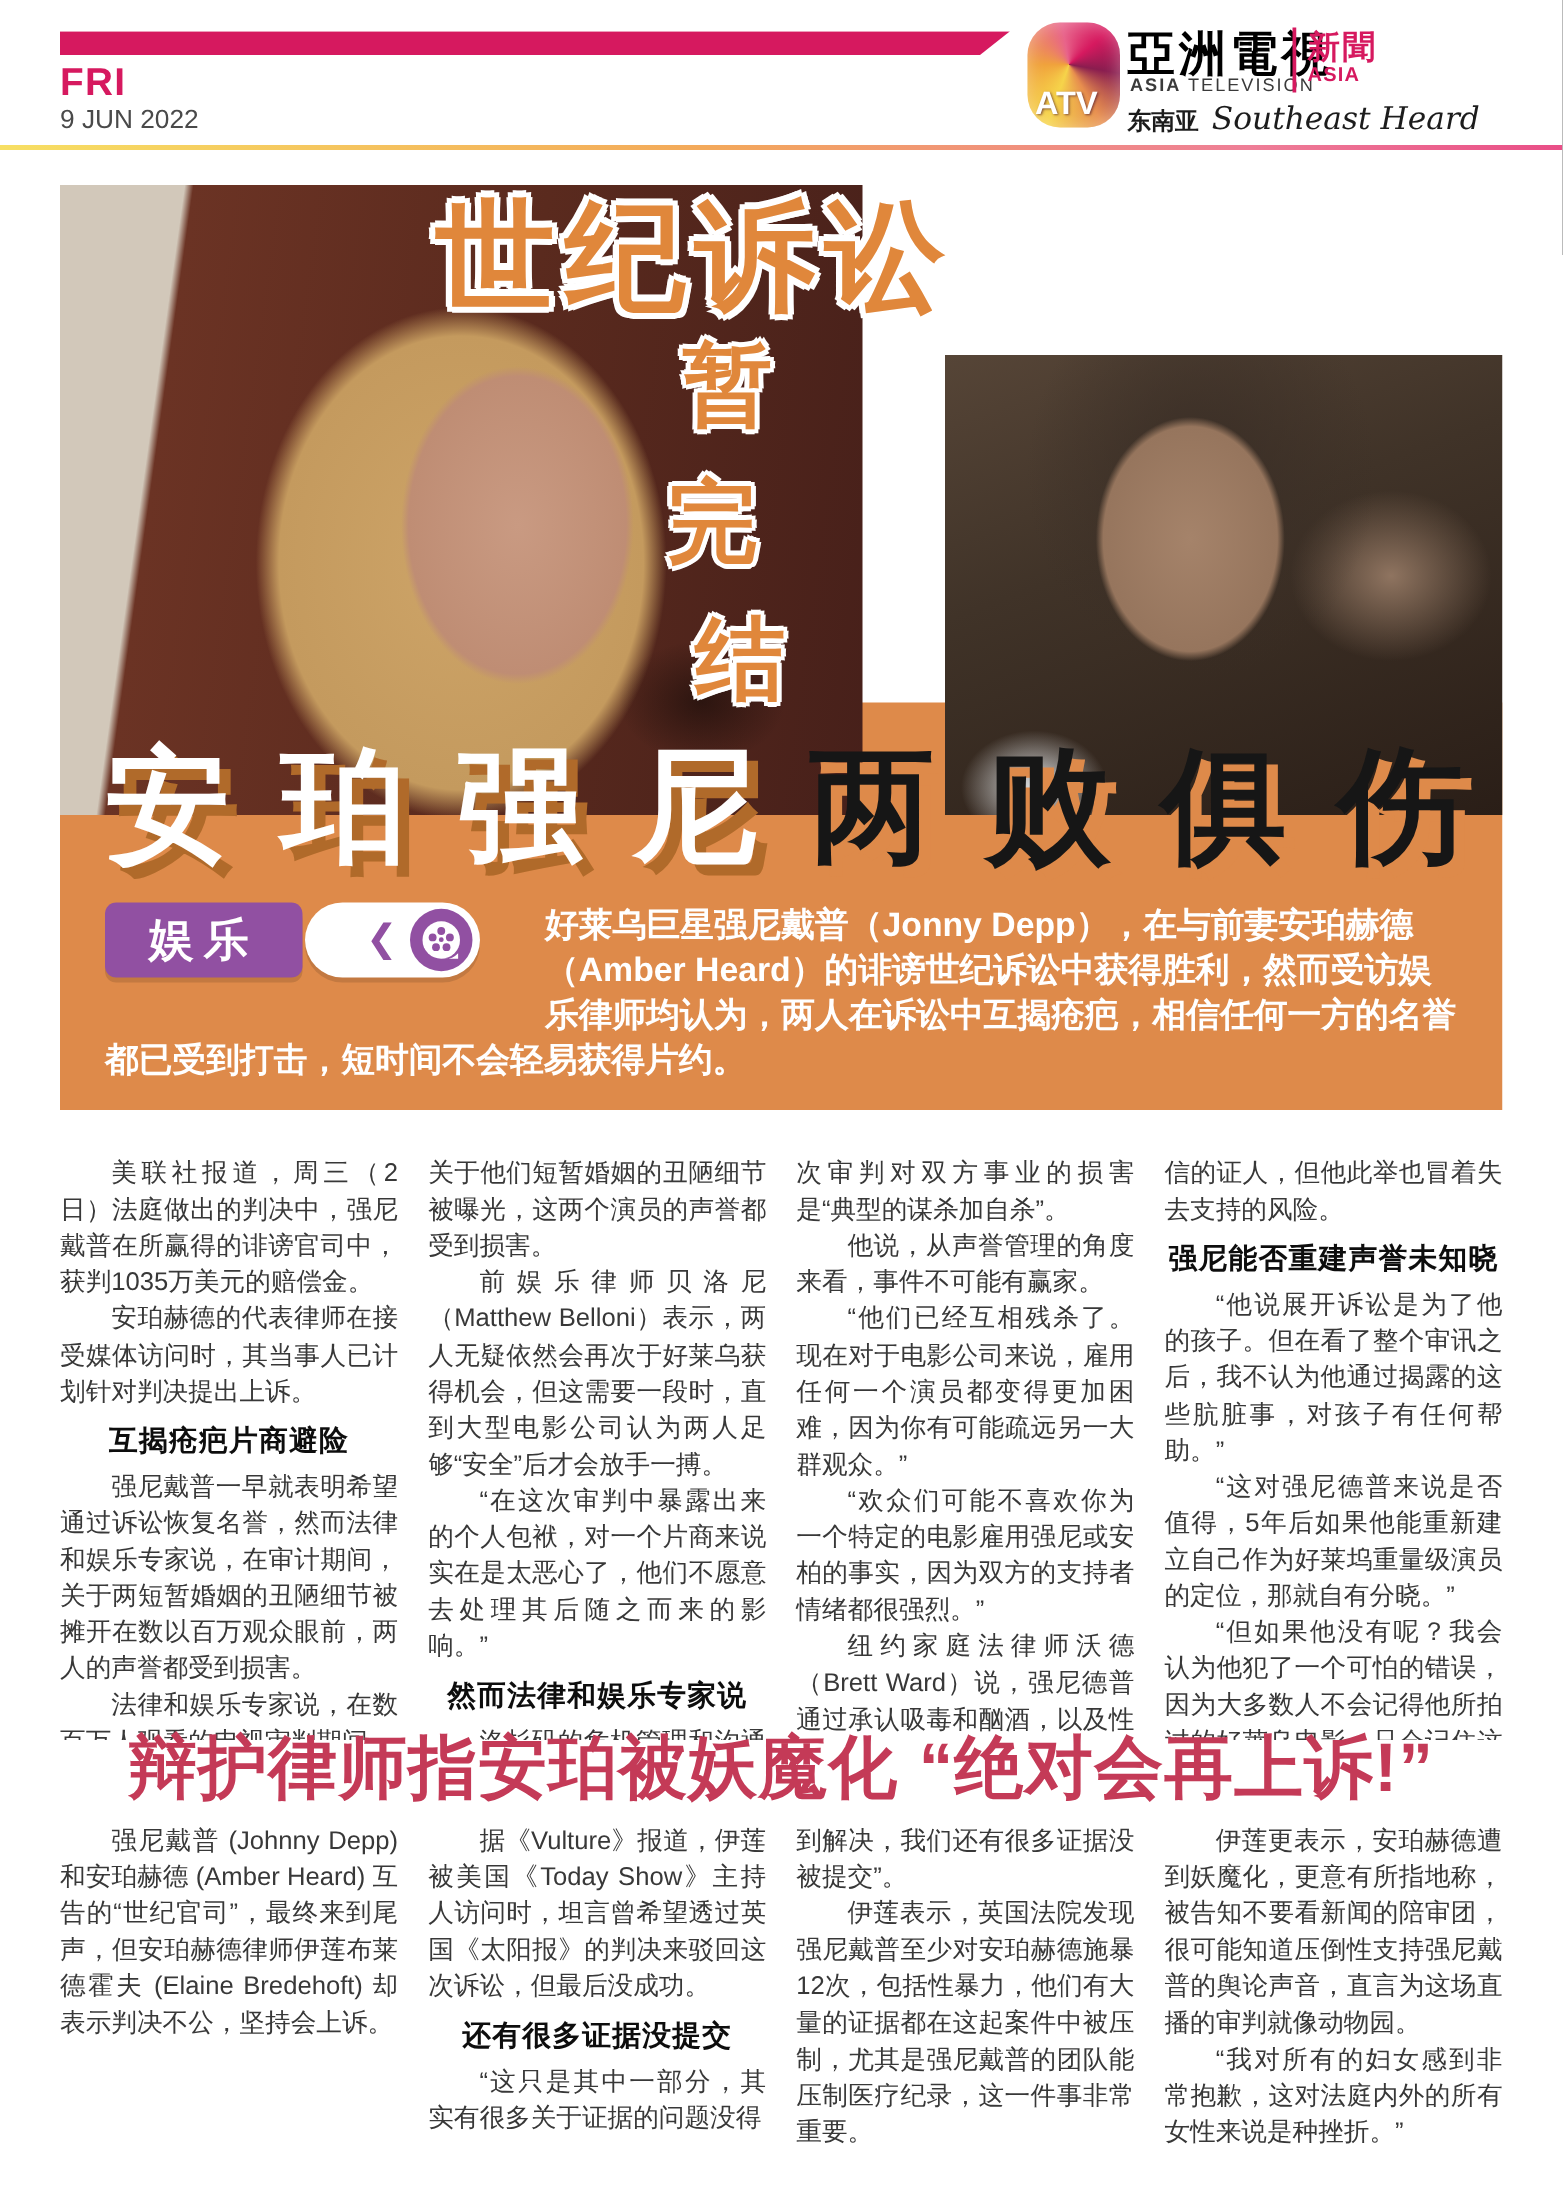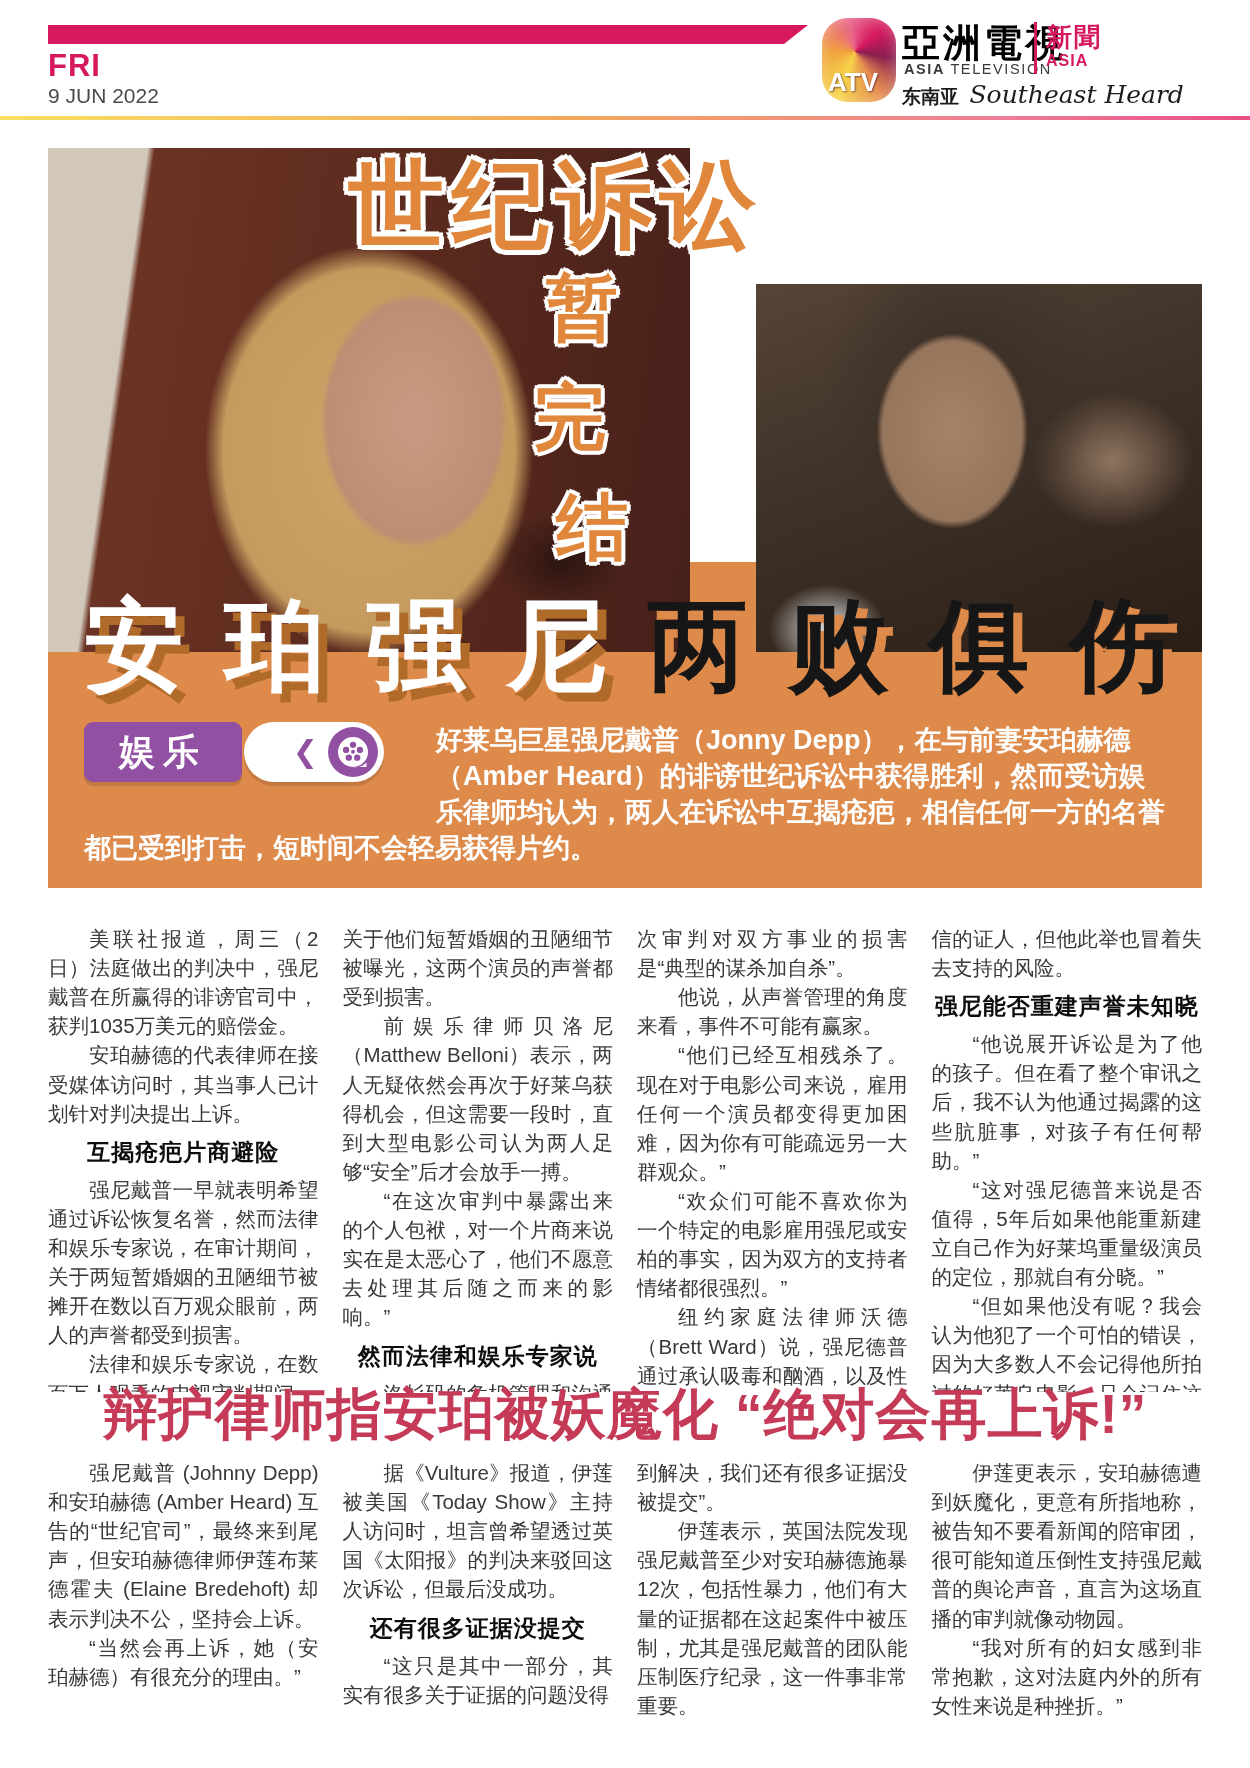--- a/index.html
+++ b/index.html
@@ -178,21 +178,20 @@
         <p>“这对强尼德普来说是否值得，5年后如果他能重新建立自己作为好莱坞重量级演员的定位，那就自有分晓。”</p>
         <p>“但如果他没有呢？我会认为他犯了一个可怕的错误，因为大多数人不会记得他所拍过的好莱乌电影，只会记住这次世纪审判。”</p>
       </div>
     </div>
 
   <div class="headline2">辩护律师指安珀被妖魔化 “绝对会再上诉!”</div>
 
   <div class="cols" id="article2">
       <div class="col">
         <p>强尼戴普 (Johnny Depp) 和安珀赫德 (Amber Heard) 互告的“世纪官司”，最终来到尾声，但安珀赫德律师伊莲布莱德霍夫 (Elaine Bredehoft) 却表示判决不公，坚持会上诉。</p>
-        <p>“当然会再上诉，她（安珀赫德）有很充分的理由。”</p>
       </div>
       <div class="col">
         <p>据《Vulture》报道，伊莲被美国《Today Show》主持人访问时，坦言曾希望透过英国《太阳报》的判决来驳回这次诉讼，但最后没成功。</p>
         <h3>还有很多证据没提交</h3>
         <p>“这只是其中一部分，其实有很多关于证据的问题没得</p>
       </div>
       <div class="col">
         <p class="noindent">到解决，我们还有很多证据没被提交”。</p>
         <p>伊莲表示，英国法院发现强尼戴普至少对安珀赫德施暴12次，包括性暴力，他们有大量的证据都在这起案件中被压制，尤其是强尼戴普的团队能压制医疗纪录，这一件事非常重要。</p>
       </div>

